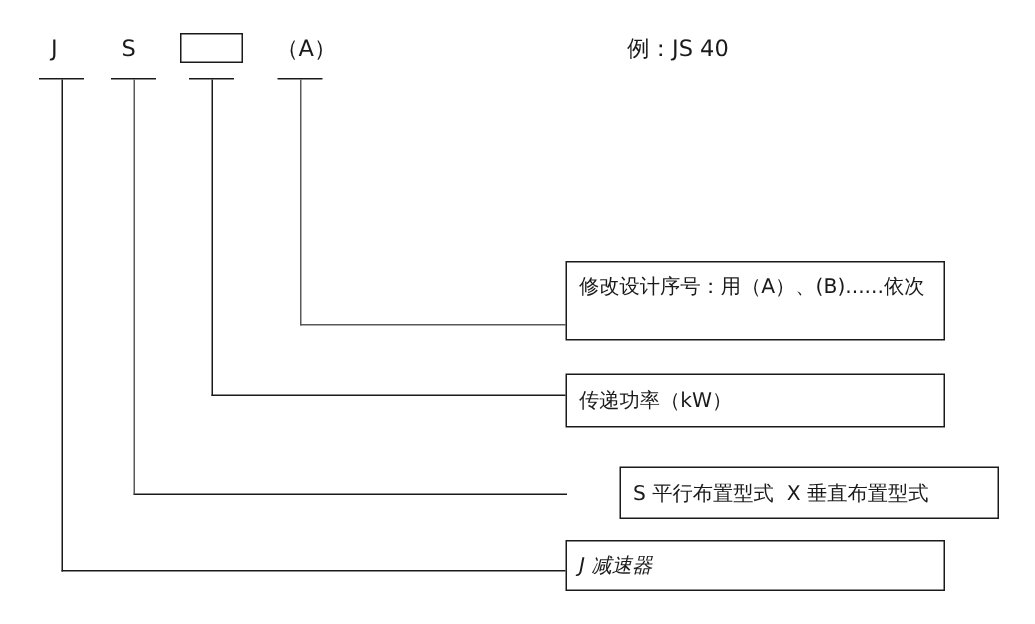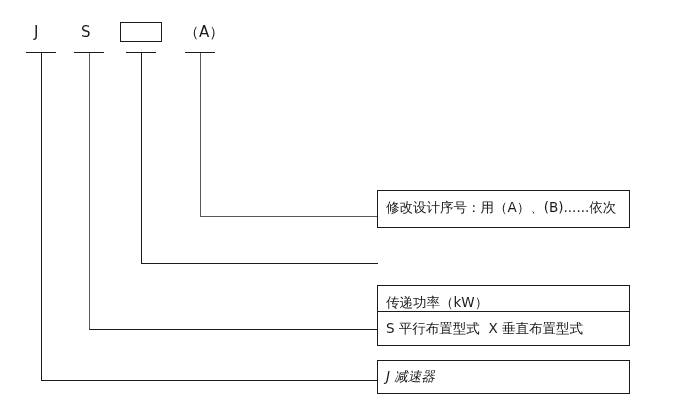--- a/index.html
+++ b/index.html
@@ -81,40 +81,41 @@
 </style>
 </head>
 <body>
 
 <div id="stage">
 
   <span class="code-label" style="left:34px;">J</span>
   <span class="code-label" style="left:81px;">S</span>
   <div class="blank-box"></div>
   <span class="code-label" style="left:184px;">（A）</span>
+  <span class="example-label">例：JS 40</span>
 
   <div class="tick" style="left:26px;"></div>
   <div class="tick" style="left:74px;"></div>
   <div class="tick" style="left:126px;"></div>
   <div class="tick" style="left:185px;"></div>
 
   <div class="connector" style="left:41px;  width:336px; height:327px;"></div>
   <div class="connector" style="left:89px;  width:288px; height:276px; border-left-color:#595959;"></div>
   <div class="connector" style="left:141px; width:236px; height:210px;"></div>
   <div class="connector" style="left:200px; width:177px; height:163px; border-left-color:#595959; border-bottom-color:#595959;"></div>
 
-  <div class="callout multiline" style="top:190px; height:38px;">
+  <div class="callout multiline" style="top:174px; height:53px;">
     <span class="line">修改设计序号：用（A）、(B)......依次</span>
   </div>
 
-  <div class="callout singleline" style="top:249px; height:36px;margin-top:36px;">
+  <div class="callout singleline" style="top:249px; height:36px;">
     <span class="line">传递功率（kW）</span>
   </div>
 
-  <div class="callout singleline" style="top:311px; height:35px;">
+  <div class="callout singleline" style="top:311px; height:35px;margin-left:36px;">
     <span class="line">S 平行布置型式  X 垂直布置型式</span>
   </div>
 
   <div class="callout singleline" style="top:360px; height:34px;font-style:italic;">
     <span class="line">J 减速器</span>
   </div>
 
 </div>
 
 </body></html>

